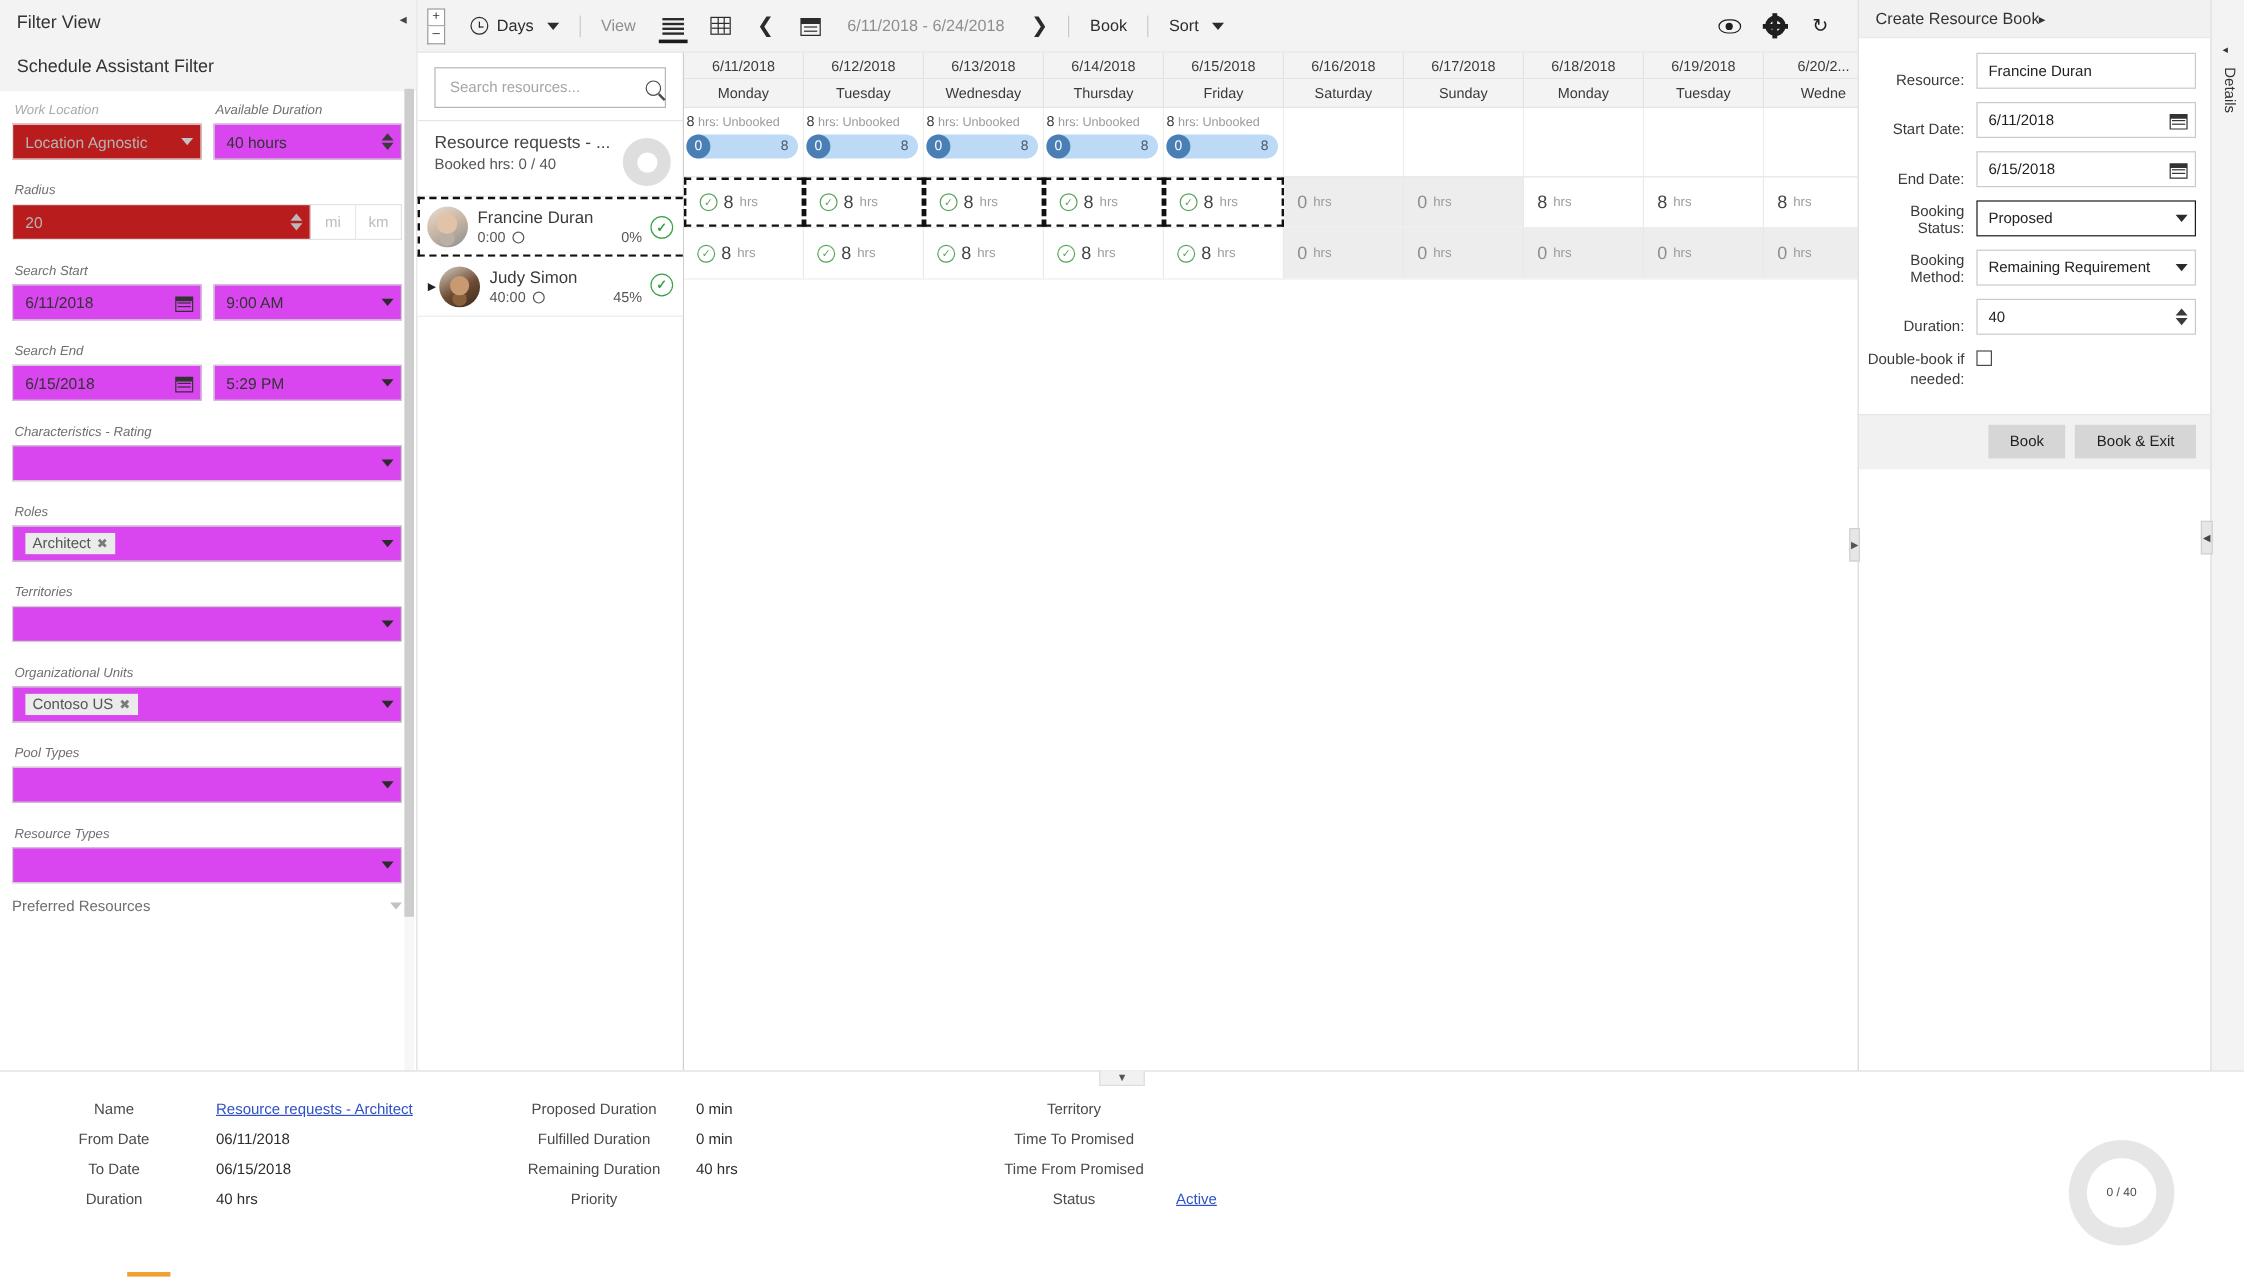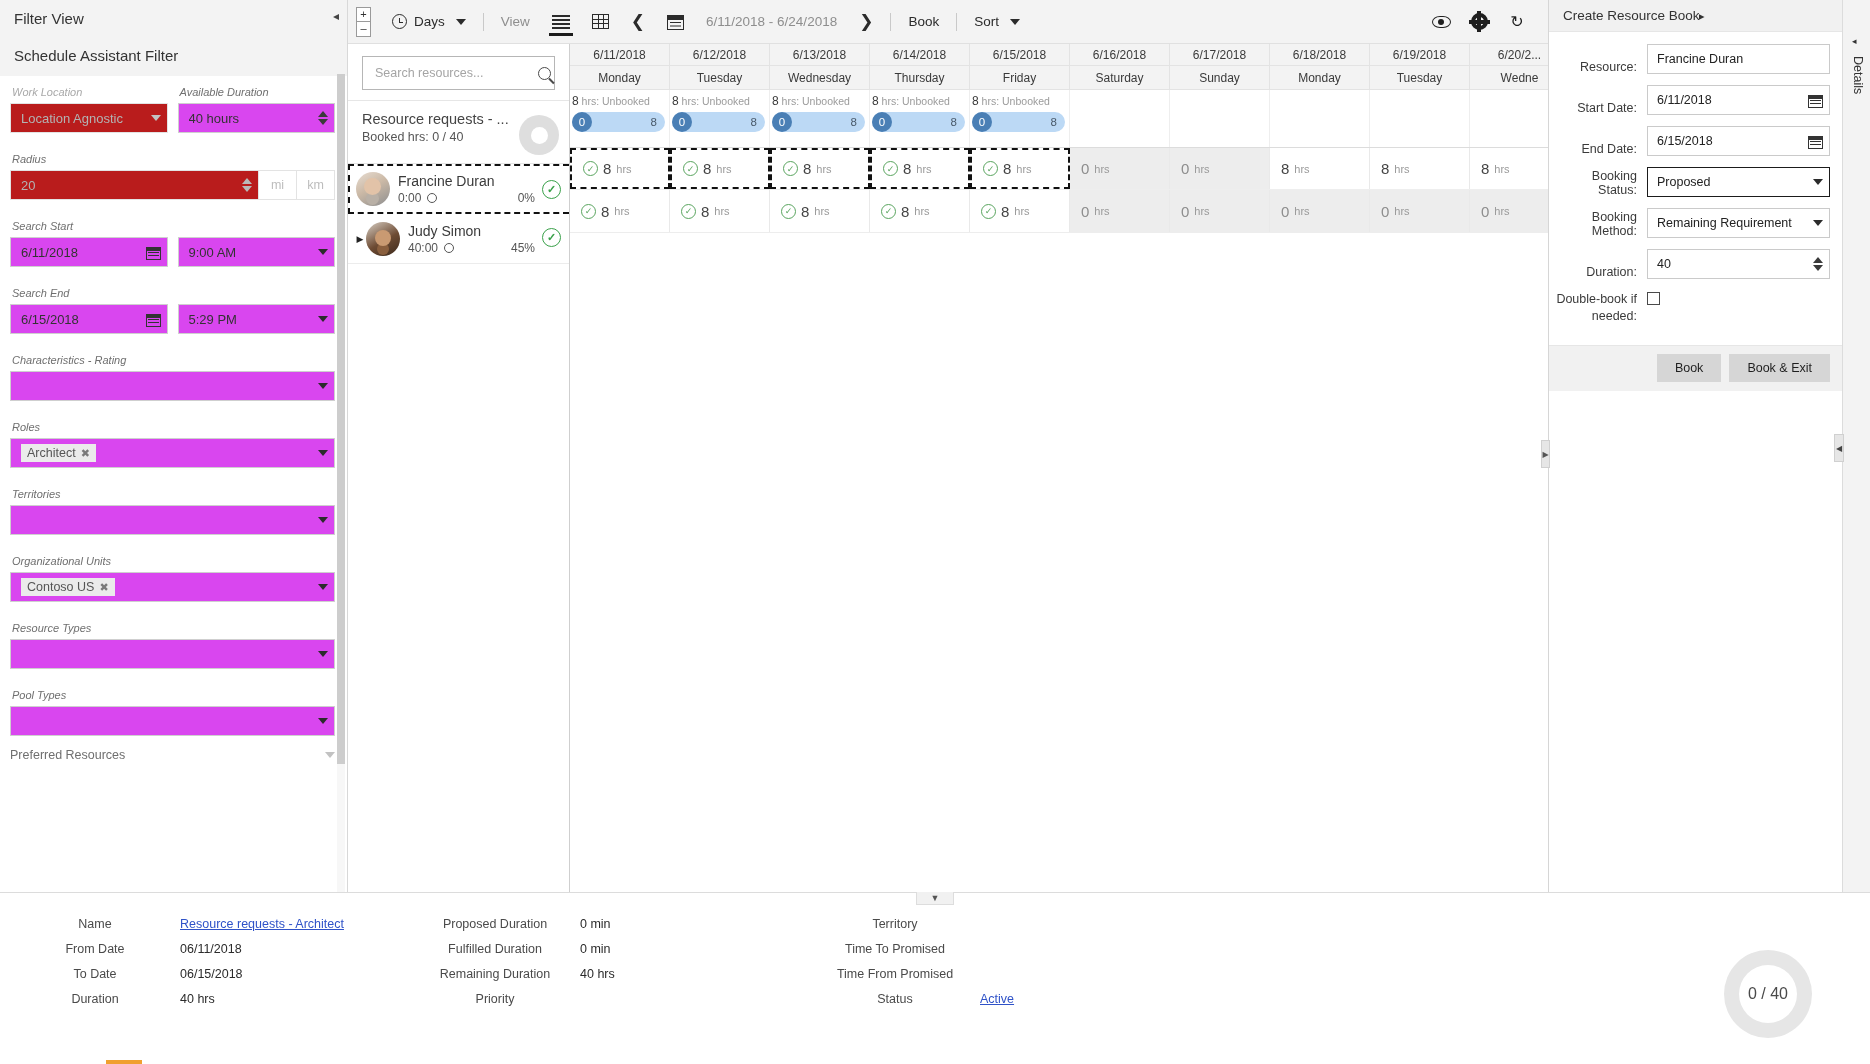--- a/index.html
+++ b/index.html
@@ -259,21 +259,21 @@
   .bt-cols { display:flex; padding:24px 0 0 0; }
   .bt-col { display:flex;text-align:center; }
   .bt-col .k { font-size:12.5px; color:#4a4a4a; }
   .bt-col .v { font-size:12.5px; color:#2b2b2b; }
   .bt-col .v a { color:#2f52c8; text-decoration:underline; }
   .bt-line { display:flex; height:25px; align-items:flex-start; }
   .donut-big { position:absolute; right:58px; bottom:26px; width:88px;height:88px;border-radius:50%;
                background:#e6e6e6; display:flex;align-items:center;justify-content:center; }
   .donut-big i { width:58px;height:58px;border-radius:50%;background:#fff;
                  display:flex;align-items:center;justify-content:center;
-                 font-size:16px;color:#4a4a4a; font-style:normal; }
+                 font-size:10px;color:#4a4a4a; font-style:normal; }
   .taskbar { position:absolute; left:0; right:0; bottom:0; height:6px; background:#fff; }
   .taskbar .accent { position:absolute; left:106px; bottom:0; width:36px; height:4px; background:#f0a030; }
 </style>
 </head>
 <body>
 
 <div class="app">
 
   <aside class="filter-panel">
     <div class="filter-head">
@@ -395,29 +395,29 @@
             <span class="chip">
               <span>Contoso US</span>
               <span class="x">✖</span>
             </span>
           </span>
           <span class="caret"></span>
         </div>
       </div>
 
       <div class="fl-block">
-        <div class="fl-label">Resource Types</div>
+        <div class="fl-label">Pool Types</div>
         <div class="ctl">
           <span class="val"></span>
           <span class="caret"></span>
         </div>
       </div>
 
       <div class="fl-block">
-        <div class="fl-label">Pool Types</div>
+        <div class="fl-label">Resource Types</div>
         <div class="ctl">
           <span class="val"></span>
           <span class="caret"></span>
         </div>
       </div>
 
       <div class="pref-row">
         <span>Preferred Resources</span>
         <span class="caret grey"></span>
       </div>

